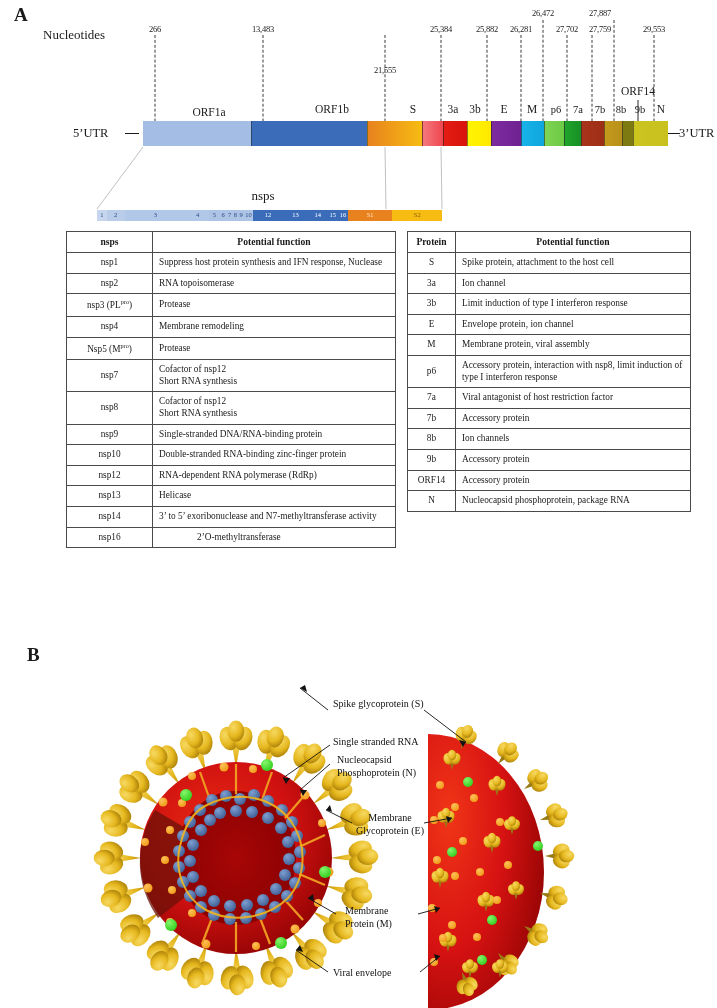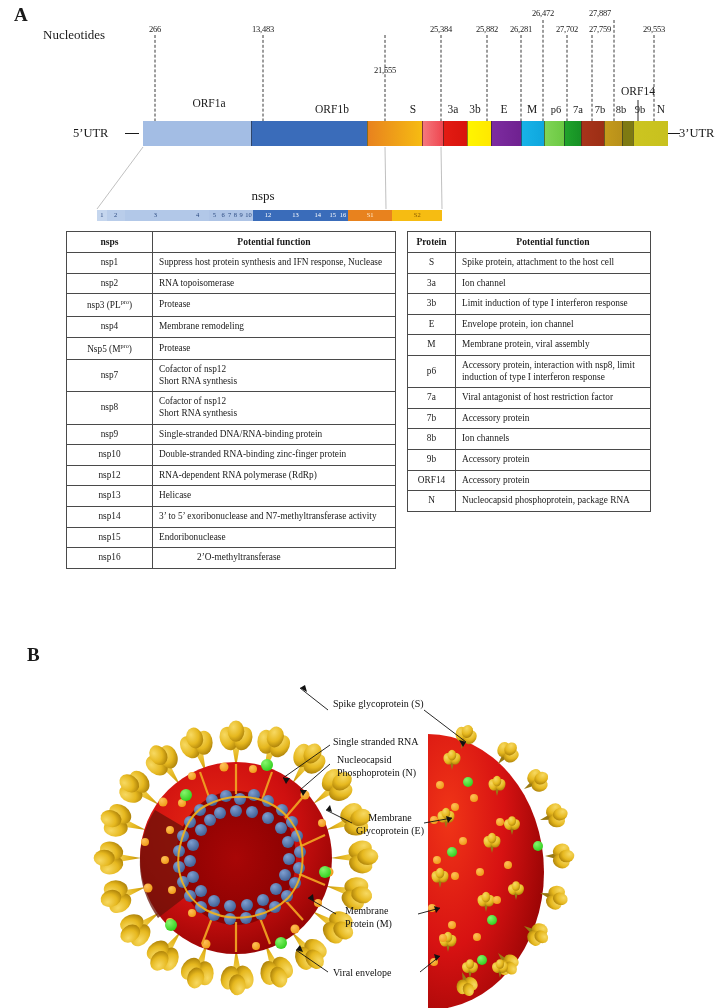--- a/index.html
+++ b/index.html
@@ -122,21 +122,21 @@
   }
   table.fig-table td.key {
     text-align: center;
     white-space: nowrap;
   }
   table.fig-table td.fn { text-align: left; }
   sup { font-size: 6.2px; }
 
   #nsps-table { left: 66px; top: 231px; width: 330px; }
   #nsps-table td.key, #nsps-table th.key { width: 86px; }
-  #protein-table { left: 407px; top: 231px; width: 244px; }
+  #protein-table { left: 407px; top: 231px; width: 284px; }
   #protein-table td.key, #protein-table th.key { width: 48px; }
 
   
   #virion-panel { position: absolute; left:0; top: 660px; width: 717px; height: 348px; }
 
   .callout-label {
     position: absolute;
     font-size: 10px;
     font-family: "Liberation Serif", serif;
     line-height: 1.25;
@@ -172,21 +172,21 @@
   <div class="tick-line" style="left:385px; top:35px; height:111px;"></div>
   <div class="tick-line" style="left:441px; top:35px; height:111px;"></div>
   <div class="tick-line" style="left:487px; top:35px; height:111px;"></div>
   <div class="tick-line" style="left:521px; top:35px; height:111px;"></div>
   <div class="tick-line" style="left:543px; top:20px; height:126px;"></div>
   <div class="tick-line" style="left:567px; top:35px; height:111px;"></div>
   <div class="tick-line" style="left:592px; top:35px; height:111px;"></div>
   <div class="tick-line" style="left:614px; top:20px; height:126px;"></div>
   <div class="tick-line" style="left:654px; top:35px; height:111px;"></div>
 
-  <div class="gene-name" style="left:209px; top:98px;">ORF1a</div>
+  <div class="gene-name" style="left:209px; top:107px;">ORF1a</div>
   <div class="gene-name" style="left:332px; top:104px;">ORF1b</div>
   <div class="gene-name" style="left:413px; top:104px;">S</div>
   <div class="gene-name" style="left:453px; top:104px;">3a</div>
   <div class="gene-name" style="left:475px; top:104px;">3b</div>
   <div class="gene-name" style="left:504px; top:104px;">E</div>
   <div class="gene-name" style="left:532px; top:104px;">M</div>
   <div class="gene-name sm" style="left:556px; top:105px;">p6</div>
   <div class="gene-name sm" style="left:578px; top:105px;">7a</div>
   <div class="gene-name sm" style="left:600px; top:105px;">7b</div>
   <div class="gene-name sm" style="left:621px; top:105px;">8b</div>
@@ -296,24 +296,20 @@
         <td class="key">nsp12</td>
         <td class="fn" style="white-space: pre-line;">RNA-dependent RNA polymerase (RdRp)</td>
       </tr>
       <tr>
         <td class="key">nsp13</td>
         <td class="fn" style="white-space: pre-line;">Helicase</td>
       </tr>
       <tr>
         <td class="key">nsp14</td>
         <td class="fn" style="white-space: pre-line;">3’ to 5’ exoribonuclease and N7-methyltransferase activity</td>
-      </tr>
-      <tr>
-        <td class="key">nsp15</td>
-        <td class="fn" style="white-space: pre-line;">Endoribonuclease</td>
       </tr>
       <tr>
         <td class="key">nsp16</td>
         <td class="fn" style="white-space: pre-line; padding-left: 44px;">2’O-methyltransferase</td>
       </tr>
     </tbody>
 </table>
 
 <table class="fig-table" id="protein-table">
   <thead>

